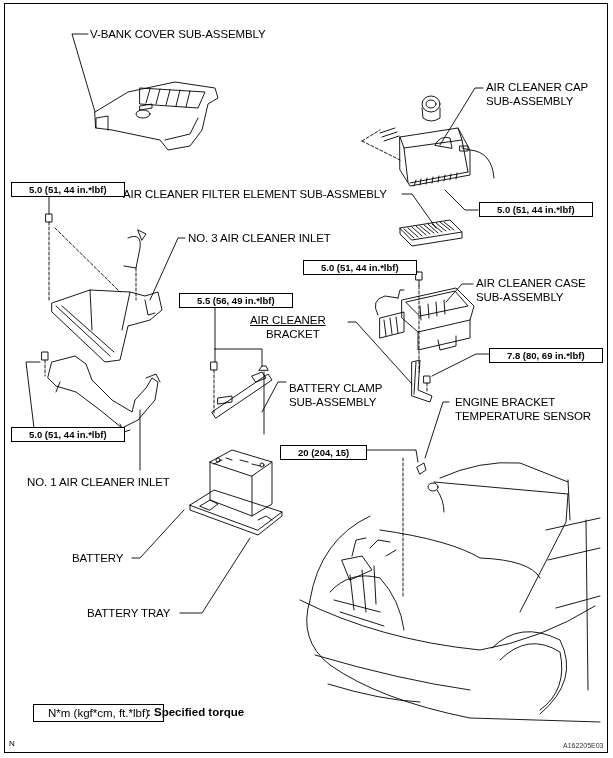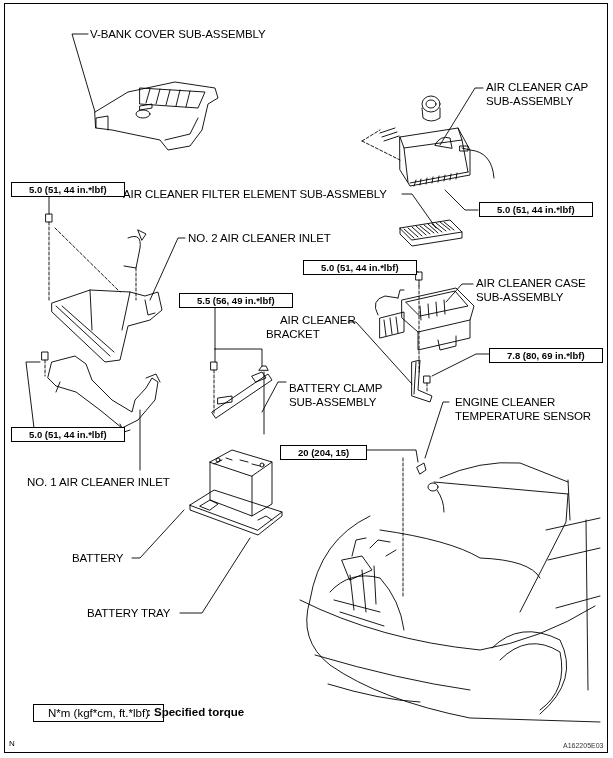--- a/index.html
+++ b/index.html
@@ -177,32 +177,32 @@
   </g>
 </svg>
 
 <div class="lbl" style="left:90px; top:28px;">V-BANK COVER SUB-ASSEMBLY</div>
 
 <div class="lbl" style="left:486px; top:81px;">AIR CLEANER CAP</div>
 <div class="lbl" style="left:486px; top:95px;">SUB-ASSEMBLY</div>
 
 <div class="lbl" style="left:123px; top:188px;">AIR CLEANER FILTER ELEMENT SUB-ASSMEBLY</div>
 
-<div class="lbl" style="left:188px; top:232px;">NO. 2 AIR CLEANER INLET</div>
+<div class="lbl" style="left:188px; top:232px;">NO. 3 AIR CLEANER INLET</div>
 
 <div class="lbl" style="left:476px; top:277px;">AIR CLEANER CASE</div>
 <div class="lbl" style="left:476px; top:291px;">SUB-ASSEMBLY</div>
 
-<div class="lbl" style="left:280px; top:314px;">AIR CLEANER</div>
+<div class="lbl" style="left:250px; top:314px;text-decoration:underline;">AIR CLEANER</div>
 <div class="lbl" style="left:266px; top:328px;">BRACKET</div>
 
 <div class="lbl" style="left:289px; top:382px;">BATTERY CLAMP</div>
 <div class="lbl" style="left:289px; top:396px;">SUB-ASSEMBLY</div>
 
-<div class="lbl" style="left:455px; top:396px;">ENGINE CLEANER</div>
+<div class="lbl" style="left:455px; top:396px;">ENGINE BRACKET</div>
 <div class="lbl" style="left:455px; top:410px;">TEMPERATURE SENSOR</div>
 
 <div class="lbl" style="left:27px; top:476px;">NO. 1 AIR CLEANER INLET</div>
 
 <div class="lbl" style="left:72px; top:552px;">BATTERY</div>
 
 <div class="lbl" style="left:87px; top:607px;">BATTERY TRAY</div>
 
 <div class="tq" style="left:11px; top:182px;">5.0 (51, 44 in.*lbf)</div>
 <div class="tq" style="left:479px; top:202px;">5.0 (51, 44 in.*lbf)</div>

